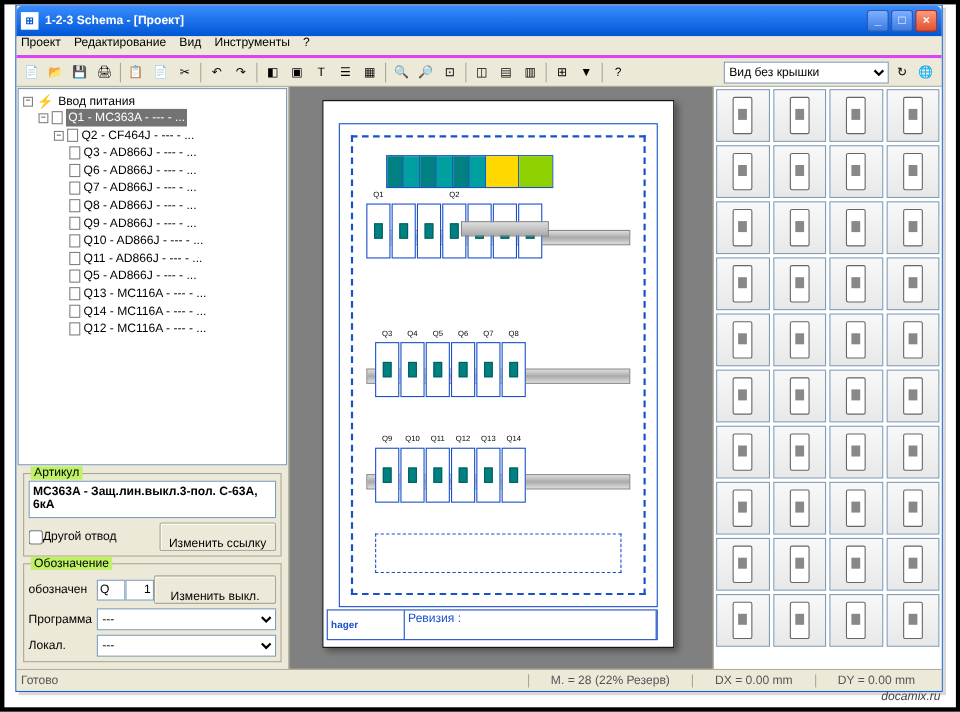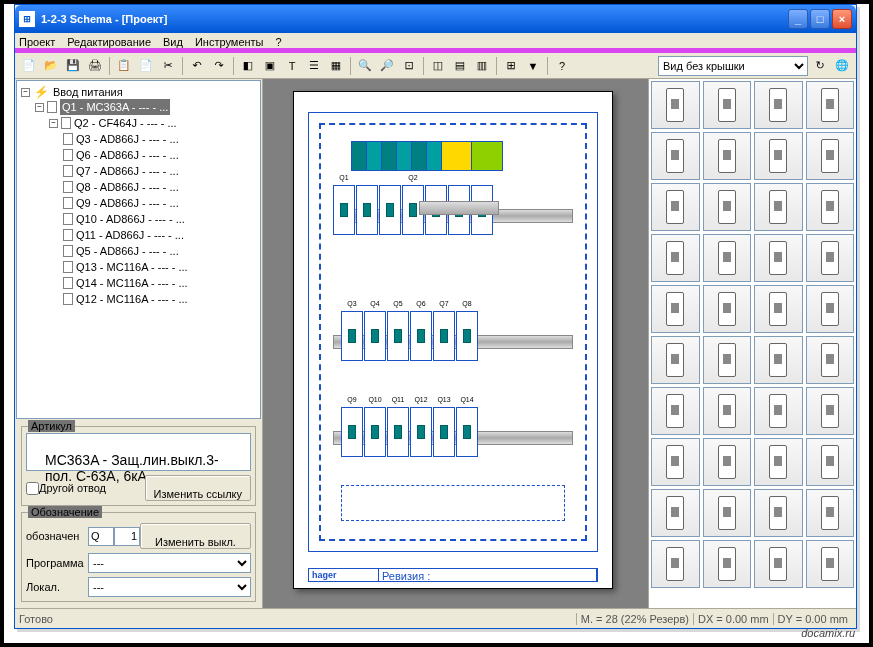--- a/index.html
+++ b/index.html
@@ -4,66 +4,66 @@
 <style>
 * { box-sizing: border-box; margin: 0; padding: 0; font-family: Tahoma, sans-serif; font-size: 11px; }
 body { background: #fff; width: 873px; height: 647px; overflow: hidden; position: relative; border: 4px solid #000; }
 .window { position: absolute; left: 10px; top: 0; width: 843px; height: 625px; border: 1px solid #0055d4; background: #ece9d8; box-shadow: 3px 3px 0 rgba(0,0,0,0.15); }
 .titlebar { height: 28px; background: linear-gradient(to bottom, #3a8dff, #0055d4); display: flex; align-items: center; padding: 0 4px; color: #fff; font-weight: bold; border-radius: 6px 6px 0 0; }
 .titlebar .icon { width: 16px; height: 16px; background: #fff; margin-right: 6px; display: flex; align-items: center; justify-content: center; color: #0055d4; font-size: 9px; }
 .titlebar .title { flex: 1; color: #fff; }
 .titlebar .wbtns { display: flex; gap: 2px; }
 .titlebar .wbtn { width: 20px; height: 20px; background: linear-gradient(#7db0ff,#3a7be0); border: 1px solid #2a5bb0; border-radius: 3px; color: #fff; display: flex; align-items: center; justify-content: center; font-size: 11px; cursor: pointer; }
 .titlebar .wbtn.close { background: linear-gradient(#ff9a7a,#e05030); border-color: #b03020; }
-.menubar { height: 20px; background: #ece9d8; border-bottom: 5px solid #d946ef; display: flex; align-items: flex-end; padding: 0 4px; gap: 12px; }
+.menubar { height: 20px; background: #ece9d8; border-bottom: 3px solid #d946ef; display: flex; align-items: flex-start; padding: 0 4px; gap: 12px; }
 .menubar span { cursor: pointer; }
 .toolbar { height: 26px; background: #ece9d8; border-bottom: 1px solid #aca899; display: flex; align-items: center; padding: 0 4px; gap: 2px; }
 .tbtn { width: 20px; height: 20px; display: flex; align-items: center; justify-content: center; border: 1px solid transparent; cursor: pointer; }
 .tsep { width: 1px; height: 18px; background: #aca899; margin: 0 2px; }
 .viewsel { margin-left: auto; display: flex; align-items: center; gap: 2px; }
 .viewsel select { width: 150px; height: 20px; font-size: 11px; background: #fff; border: 1px solid #7f9db9; }
 .content { display: flex; height: calc(100% - 28px - 20px - 26px - 20px); }
 .leftpane { width: 248px; display: flex; flex-direction: column; border-right: 1px solid #aca899; background: #ece9d8; }
 .tree { flex: 1; background: #fff; border: 1px solid #7f9db9; margin: 1px; padding: 4px; overflow: auto; }
 .tree-root { display: flex; align-items: center; gap: 4px; }
 .tree-root .bolt { color: #d00; font-size: 12px; }
 .tree ul { list-style: none; margin-left: 14px; }
 .tree li { white-space: nowrap; line-height: 16px; display: flex; align-items: center; gap: 3px; }
 .tree .box { width: 9px; height: 9px; border: 1px solid #808080; display: inline-flex; align-items: center; justify-content: center; font-size: 8px; line-height: 1; background: #fff; }
 .tree .nicon { width: 10px; height: 12px; background: #fff; border: 1px solid #808080; display: inline-block; }
 .tree .sel { background: #737373; color: #fff; padding: 0 2px; }
 .props { padding: 6px; display: flex; flex-direction: column; gap: 6px; }
 .grp { border: 1px solid #aca899; padding: 6px 4px 4px; position: relative; }
-.grp .lbl { position: absolute; top: -7px; left: 6px; background: #737373; padding: 0 3px; }
-.artval { width: 100%; height: 34px; background: #fff; border: 1px solid #7f9db9; padding: 18px; font-size: 14px; }
+.grp .lbl { position: absolute; top: -7px; left: 6px; background: #bef264; padding: 0 3px; }
+.artval { width: 100%; height: 34px; background: #fff; border: 1px solid #7f9db9; padding: 3px; font-size: 11px; font-weight: bold; }
 .row { display: flex; align-items: center; gap: 0; margin-top: 4px; }
 .row input[type=text] { height: 19px; border: 1px solid #7f9db9; padding: 0 2px; background: #fff; }
 .row select { height: 20px; border: 1px solid #7f9db9; background: #fff; flex: 1; }
 .btn { height: 22px; padding: 12px 8px; background: #ece9d8; border: 1px solid #aca899; border-radius: 2px; cursor: pointer; box-shadow: inset 1px 1px #fff; }
 .row .lbl2 { width: 62px; }
 .canvas { flex: 1; background: #808080; position: relative; overflow: hidden; }
 .page { position: absolute; left: 30px; top: 12px; width: 320px; height: 498px; background: #fff; box-shadow: 3px 3px 6px rgba(0,0,0,0.4); border: 1px solid #000; }
 .page-inner { position: absolute; left: 14px; top: 20px; right: 14px; bottom: 36px; border: 1px solid #1a50c8; }
 .enclosure { position: absolute; left: 10px; top: 10px; right: 10px; bottom: 10px; border: 2px dashed #1a50c8; }
 .rail { position: absolute; left: 12px; right: 12px; height: 14px; background: linear-gradient(#ddd,#aaa,#ddd); border: 1px solid #888; }
 .devrow { position: absolute; left: 12px; display: flex; gap: 1px; }
 .dev { width: 22px; height: 50px; background: #fff; border: 1px solid #1a50c8; position: relative; display: flex; flex-direction: column; align-items: center; justify-content: center; }
 .dev .sw { width: 8px; height: 14px; background: #008080; border: 1px solid #006060; }
 .dev-lbl { position: absolute; top: -12px; left: 0; right: 0; font-size: 7px; text-align: center; color: #000; }
 .term-blk { display: flex; height: 30px; border: 1px solid #1a50c8; }
 .term { width: 15px; border-right: 1px solid #1a50c8; }
-.tblock { position: absolute; left: 14px; right: 14px; bottom: 6px; height: 14px; border: 1px solid #1a50c8; display: flex; }
+.tblock { position: absolute; left: 3px; right: 14px; bottom: 6px; height: 28px; border: 1px solid #1a50c8; display: flex; }
 .tblock > div { border-right: 1px solid #1a50c8; padding: 1px 3px; font-size: 6px; color: #1a50c8; }
 .palette { width: 208px; background: #fff; border-left: 1px solid #aca899; overflow-y: scroll; padding: 2px; }
 .pgrid { display: grid; grid-template-columns: repeat(4, 1fr); gap: 3px; }
 .pcell { height: 48px; border: 1px solid #7f9db9; background: linear-gradient(#f8f8f8,#e8e8e8); display: flex; align-items: center; justify-content: center; cursor: pointer; }
 .pcell .mod { width: 18px; height: 34px; background: #fff; border: 1px solid #666; border-radius: 2px; position: relative; }
 .pcell .mod::before { content: ''; position: absolute; top: 10px; left: 4px; width: 8px; height: 10px; background: #888; }
 .statusbar { height: 20px; background: #ece9d8; border-top: 1px solid #aca899; display: flex; align-items: center; padding: 0 4px; font-size: 10px; color: #555; }
-.statusbar .cell { padding: 0 4px; border-left: 1px solid #aca899; }
+.statusbar .cell { padding: 0 20px; border-left: 1px solid #aca899; }
 .watermark { position: absolute; right: 14px; bottom: 4px; font-size: 11px; color: #444; font-style: italic; }
 </style>
 </head>
 <body>
 
 <div class="window">
   <div class="titlebar">
     <div class="icon">⊞</div>
     <div class="title">1-2-3 Schema - [Проект]</div>
     <div class="wbtns">

